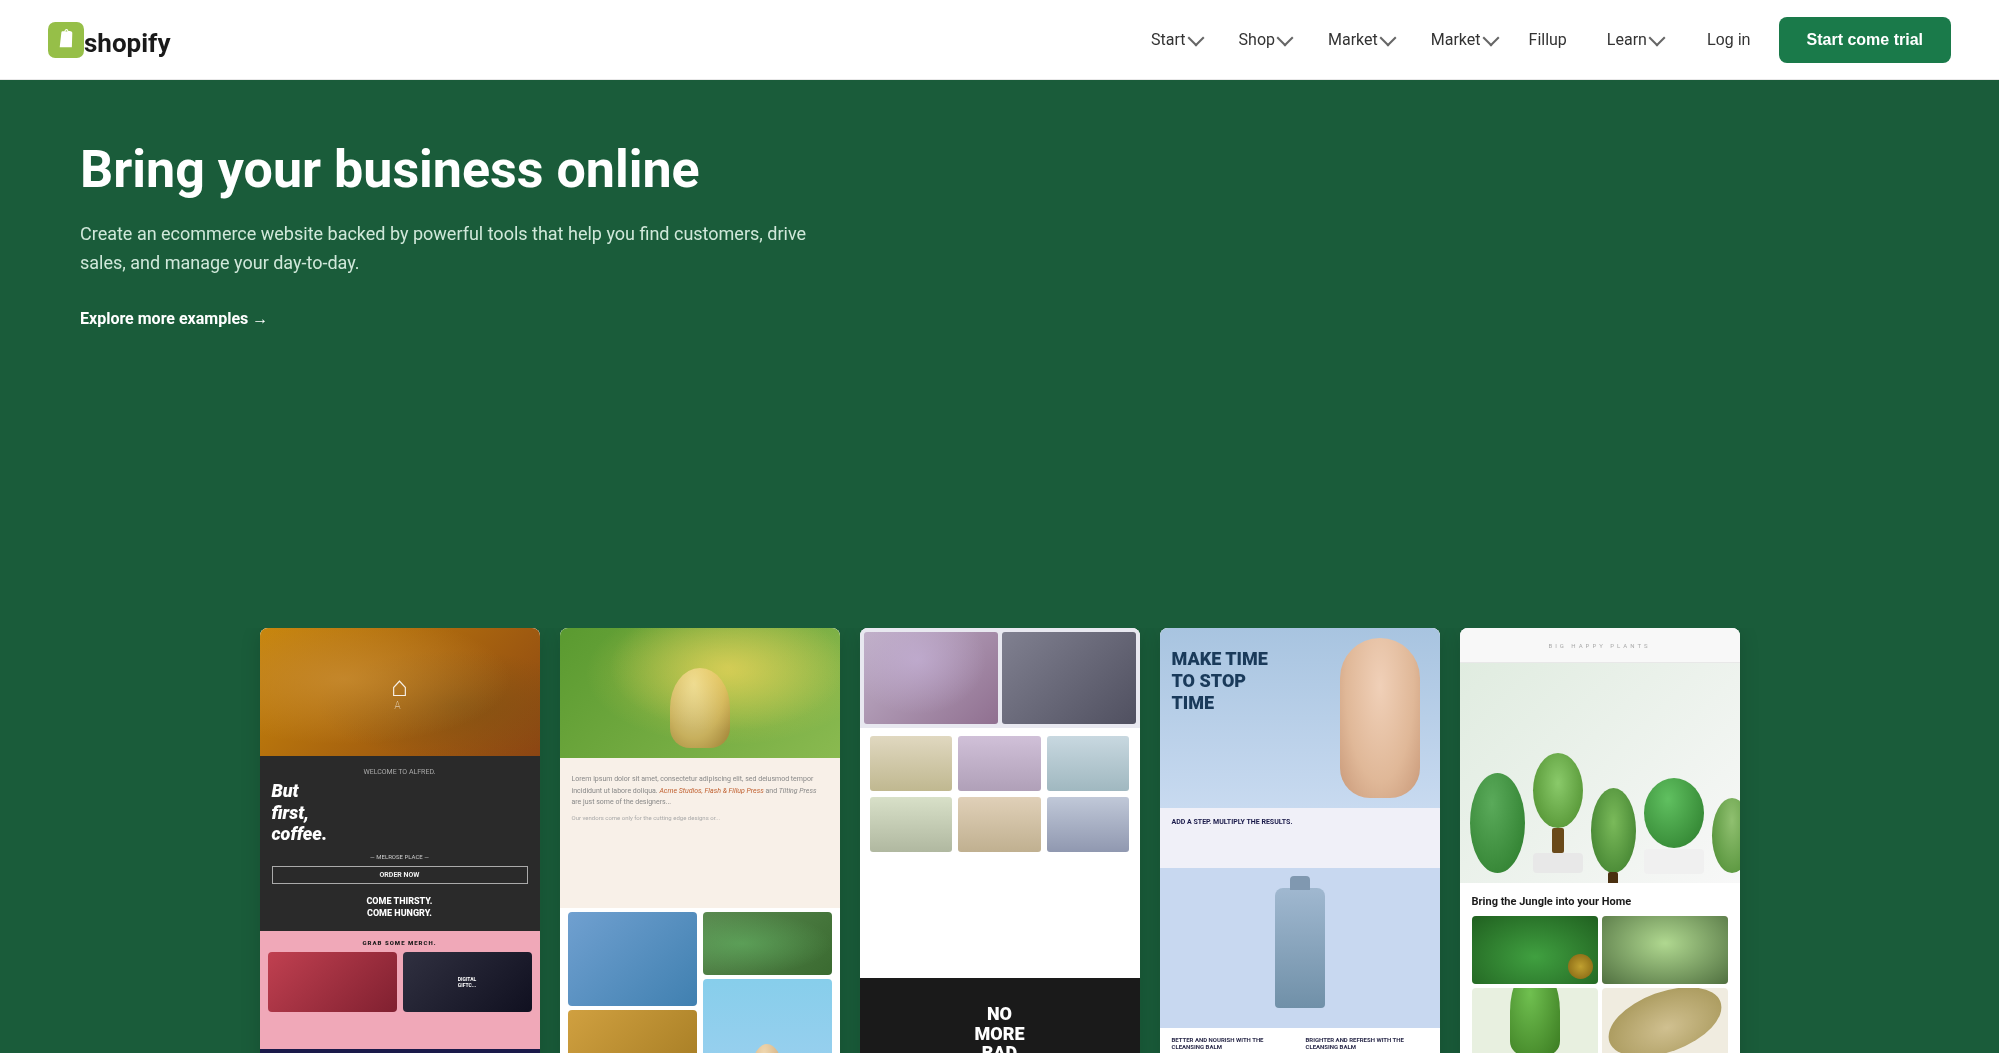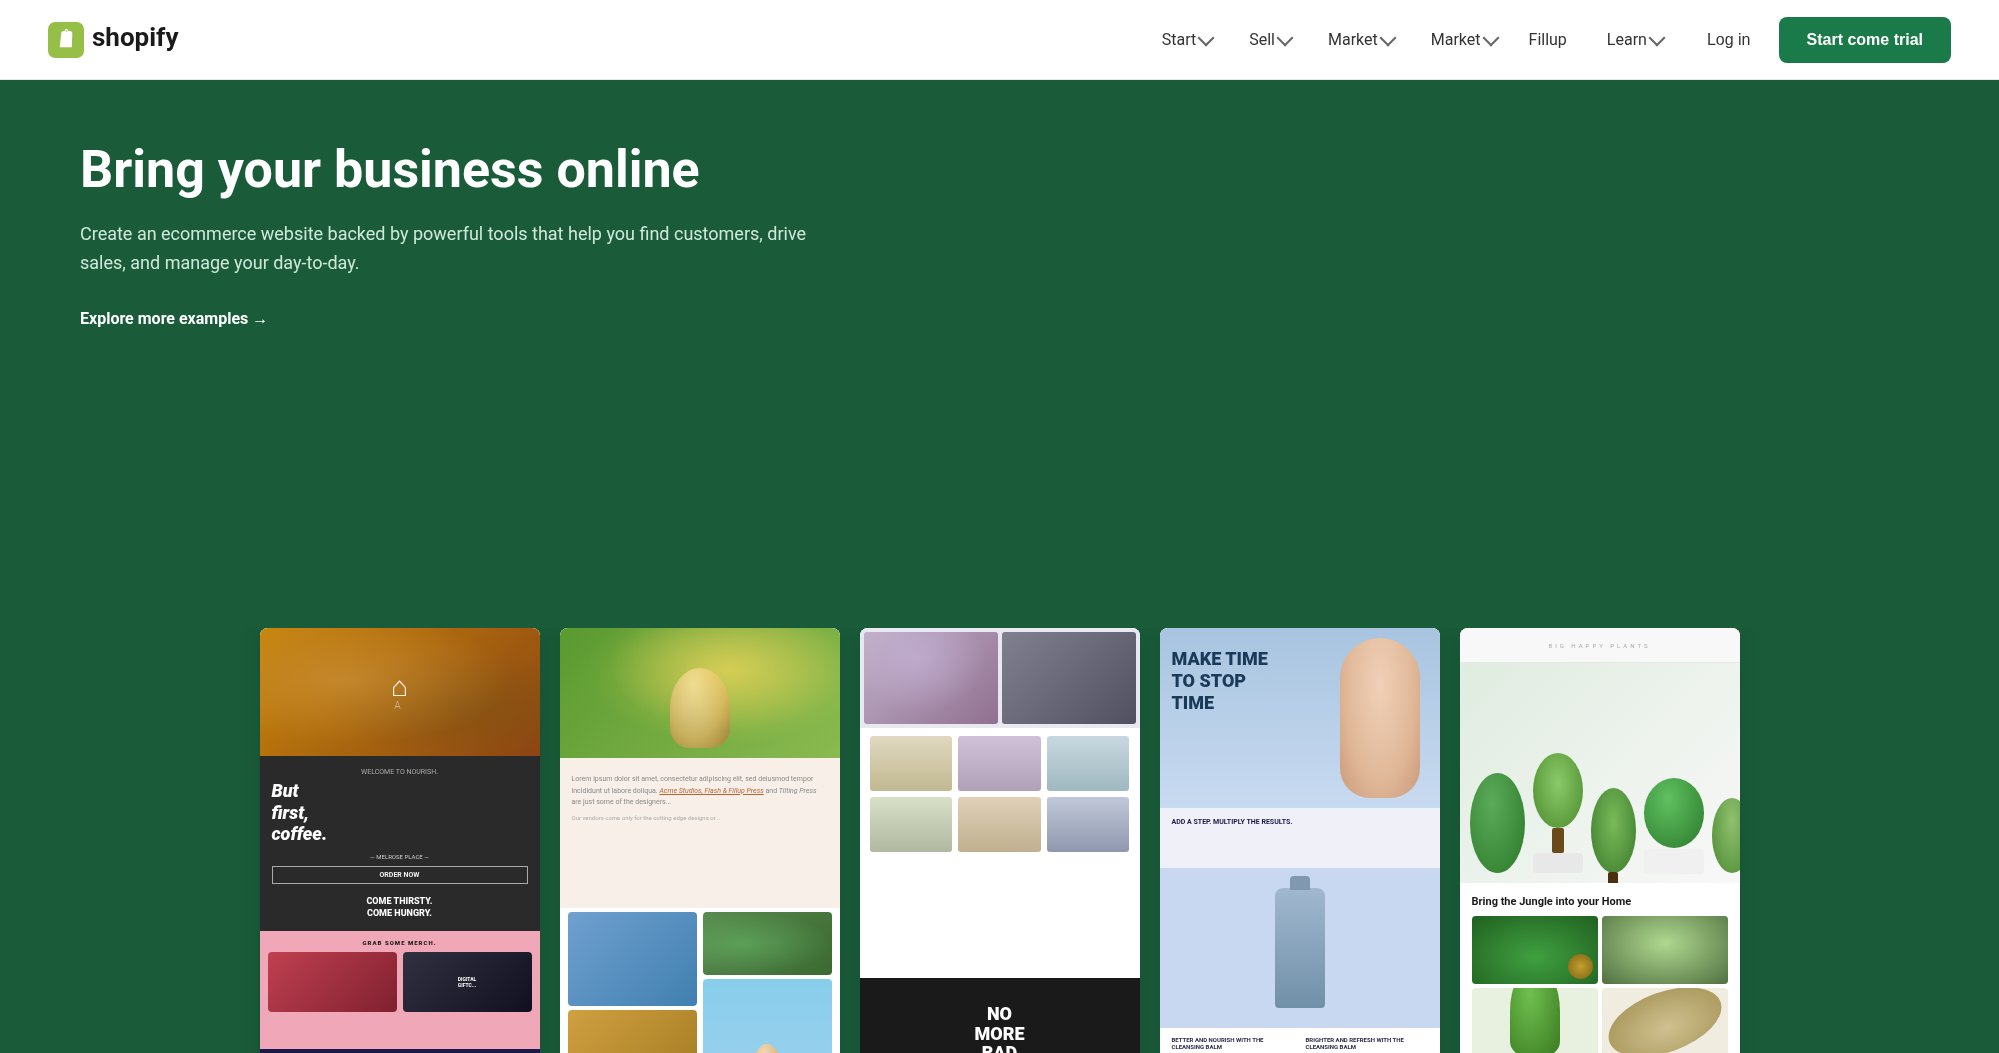--- a/index.html
+++ b/index.html
@@ -10,22 +10,21 @@
       display: flex;
       align-items: center;
       padding: 0 48px;
       height: 80px;
       background: #fff;
       border-bottom: 1px solid #e8e8e8;
       position: sticky; top: 0; z-index: 100;
     }
     .nav-logo {
       display: flex;
-      align-items: flex-start;
-      gap: 8px;
+      align-items: flex-end;
       margin-right: 40px;
       text-decoration: none;
       color: #1a1a1a;
     }
     .nav-logo-icon {
       width: 36px; height: 36px;
     }
     .nav-logo-text {
       font-size: 26px;
       font-weight: 700;
@@ -341,21 +340,21 @@
     </svg>
     <span class="nav-logo-text">shopify</span>
   </a>
 
   <div class="nav-left">
     <div class="nav-item">
       <span>Start</span>
       <span class="chevron-down"></span>
     </div>
     <div class="nav-item">
-      <span>Sell</span>
+      <span>Shop</span>
       <span class="chevron-down"></span>
     </div>
     <div class="nav-item">
       <span>Market</span>
       <span class="chevron-down"></span>
     </div>
     <div class="nav-item">
       <span>Market</span>
       <span class="chevron-down"></span>
     </div>
@@ -386,21 +385,21 @@
     <div class="card">
       <div class="card-image">
         <div class="mock-wrapper">
           <div class="food-hero-img">
             <div class="food-antler-logo">
               <div style="font-size:28px;">⌂</div>
               <div style="font-size:10px; letter-spacing:4px;">A</div>
             </div>
           </div>
           <div class="food-mid">
-            <div style="font-size:7px; color:#aaa; text-align:center; margin-bottom:4px;">WELCOME TO NOURISH.</div>
+            <div style="font-size:7px; color:#aaa; text-align:center; margin-bottom:4px;">WELCOME TO ALFRED.</div>
             <div class="food-mid-title">But<br>first,<br>coffee.</div>
             <div style="font-size:6px; color:#ccc; text-align:center; margin-bottom:6px;">— MELROSE PLACE —</div>
             <div style="font-size:7px; font-weight:700; text-align:center; border: 1px solid #aaa; padding: 4px; margin-bottom:6px; color:#eee;">ORDER NOW</div>
             <div style="font-size:9px; font-weight:800; color:#fff; text-align:center; line-height:1.3; margin-top:12px;">COME THIRSTY.<br>COME HUNGRY.</div>
           </div>
           <div class="food-bottom">
             <div style="font-size:6px; font-weight:900; text-align:center; color:#1a1a1a; text-transform:uppercase; letter-spacing:1px; margin-bottom:6px;">GRAB SOME MERCH.</div>
             <div style="display:flex; gap:6px; flex:1;">
               <div style="flex:1; height:60px; background:linear-gradient(135deg,#c04050,#802030); border-radius:4px;"></div>
               <div style="flex:1; height:60px; background:linear-gradient(135deg,#303040,#101020); border-radius:4px; display:flex;align-items:center;justify-content:center;">
@@ -421,21 +420,21 @@
     <div class="card">
       <div class="card-image">
         <div class="mock-wrapper">
           <div class="jewelry-hero">
             <div style="position:absolute;inset:0;background:radial-gradient(ellipse at 60% 35%, rgba(255,220,80,0.4) 0%, transparent 60%);"></div>
             <div style="position:absolute;bottom:10px;left:0;right:0;display:flex;align-items:flex-end;justify-content:center;">
               <div style="width:60px;height:80px;background:radial-gradient(ellipse at 40% 20%, #f0e0b0 0%, #d0b060 60%, #a07830 100%);border-radius:50% 50% 20px 20px;opacity:0.9;"></div>
             </div>
           </div>
           <div class="jewelry-mid">
-            <div style="font-size:7px;color:#888;line-height:1.6;margin-bottom:6px;">Lorem ipsum dolor sit amet, consectetur adipiscing elit, sed deiusmod tempor incididunt ut labore doliqua. <span style="color:#c06030;font-style:italic;text-decoration:underline;">Acme Studios, Flash &amp; Fillup Press</span> and <span style="font-style:italic;">Tilting Press</span> are just some of the designers...</div>
+            <div style="font-size:7px;color:#888;line-height:1.6;margin-bottom:6px;">Lorem ipsum dolor sit amet, consectetur adipiscing elit, sed deiusmod tempor incididunt ut labore doliqua. <span style="color:#c06030;font-style:italic;">Acme Studios, Flash &amp; Fillup Press</span> and <span style="font-style:italic;">Tilting Press</span> are just some of the designers...</div>
             <div style="font-size:6px;color:#aaa;">Our vendors come only for the cutting edge designs or...</div>
           </div>
           <div style="background:#fff;padding:4px 8px;display:flex;gap:6px;height:200px;">
             <div style="flex:1;display:flex;flex-direction:column;gap:4px;">
               <div style="flex:1;background:linear-gradient(135deg,#70a0d0,#4080b0);border-radius:4px;"></div>
               <div style="flex:1;background:linear-gradient(135deg,#d0a040,#a07820);border-radius:4px;"></div>
             </div>
             <div style="flex:1;display:flex;flex-direction:column;gap:4px;">
               <div style="flex:1;background:linear-gradient(135deg,#5a8a50,#3a6a30);border-radius:4px;overflow:hidden;position:relative;">
                 <div style="position:absolute;inset:0;background:radial-gradient(ellipse at 30% 50%, rgba(100,180,100,0.6) 0%, transparent 70%);"></div>

